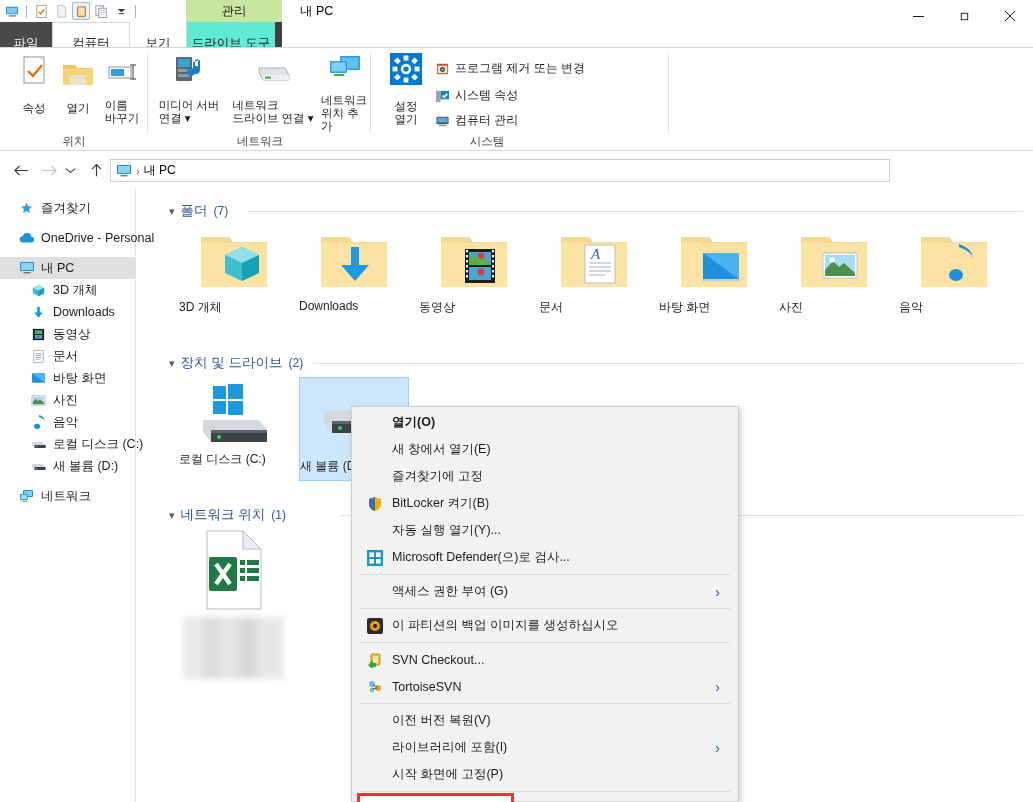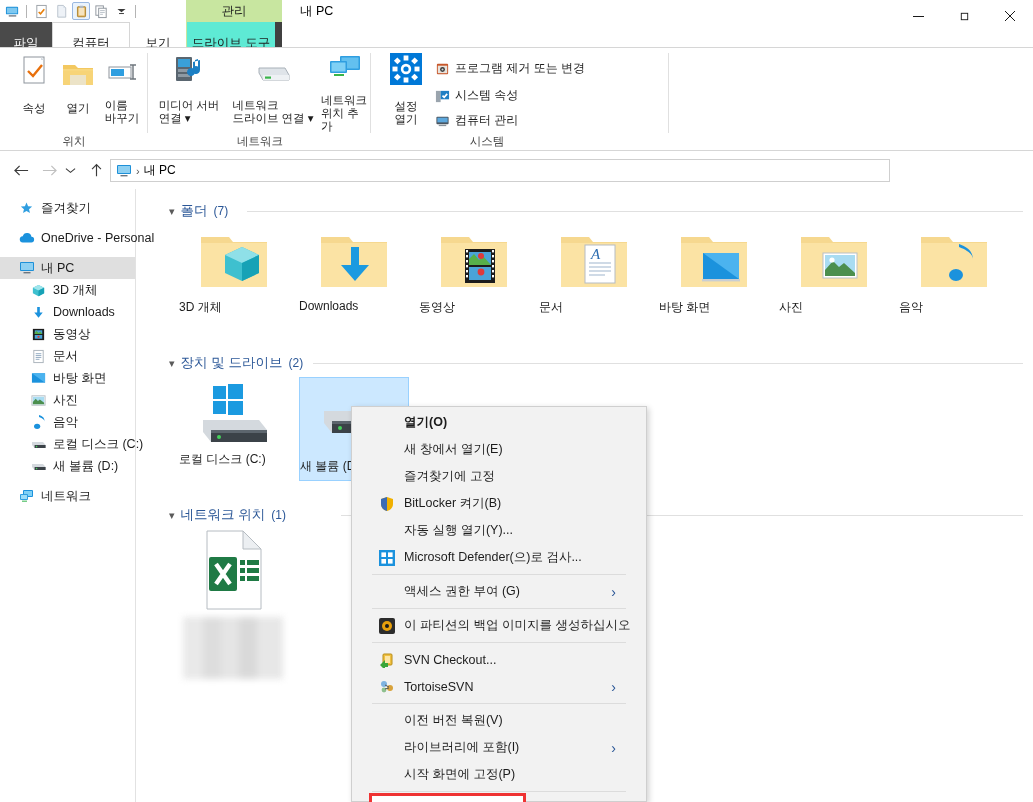--- a/index.html
+++ b/index.html
@@ -120,24 +120,24 @@
   .blurname{
     position:absolute; width:100px; height:62px;
     background:
       linear-gradient(90deg,#e8e8e8 0 20%,#dcdcdc 20% 38%,#e4e4e4 38% 56%,#d8d8d8 56% 74%,#e6e6e6 74% 100%),
       #e0e0e0;
     filter: blur(3px); opacity:.95;
   }
 
   
   #ctxmenu{
-    position:absolute; left:351px; top:406px; width:296px; height:396px;
+    position:absolute; left:351px; top:406px; width:388px; height:396px;
     background:#f2f2f2; border:1px solid #cfcfcf;
     box-shadow:2px 2px 6px rgba(0,0,0,.18);
-    padding:2px 16px;
+    padding:2px 4px;
   }
   .mi{
     height:27px; display:flex; align-items:center; position:relative;
     font-size:12.5px; color:#1c1c1c; padding-left:8px;
   }
   .mi .mico{ width:22px; height:20px; display:flex; align-items:center; justify-content:center; flex:0 0 22px;}
   .mi .mtext{ margin-left:6px; white-space:nowrap; }
   .mi.bold .mtext{ font-weight:bold; }
   .mi .arrow{ position:absolute; right:14px; color:#2b5797; font-size:14px; line-height:1;}
   .msep{ height:1px; background:#dcdcdc; margin:3px 4px; }

